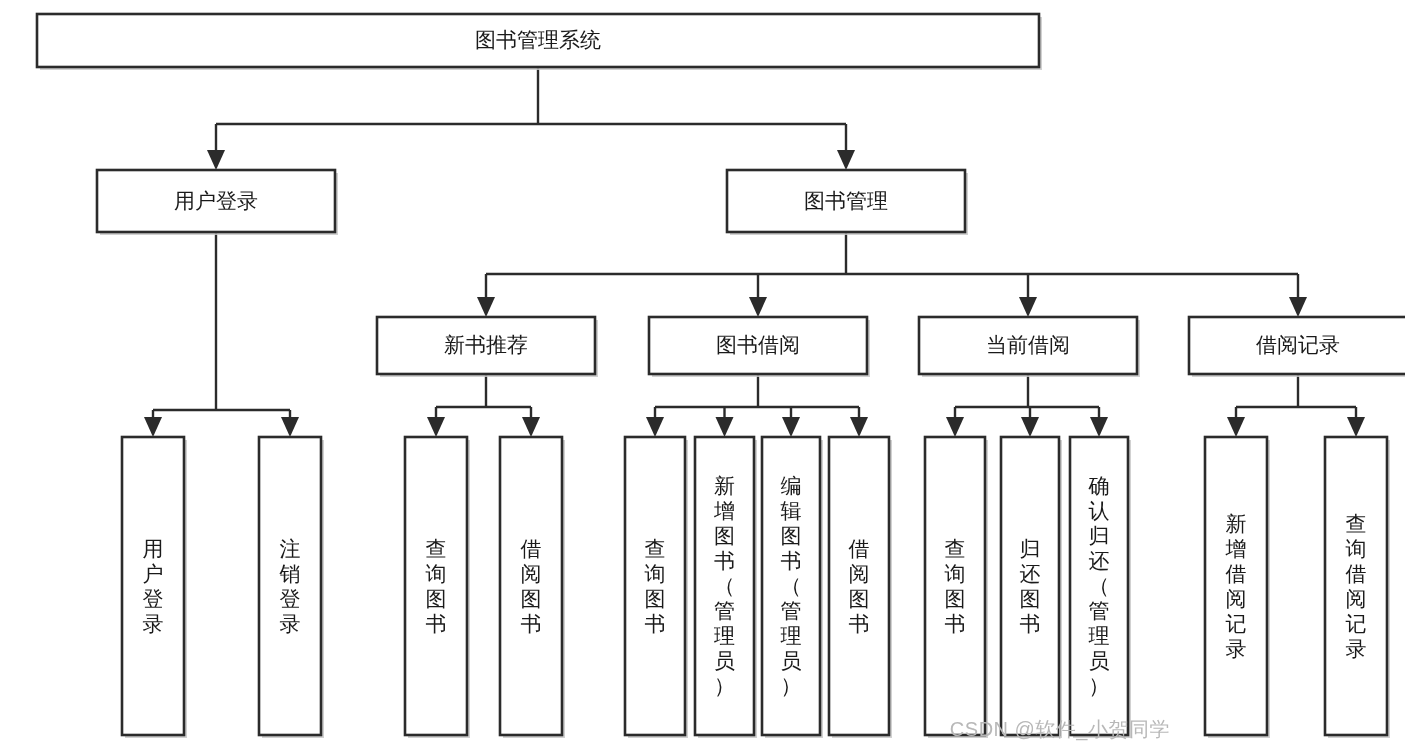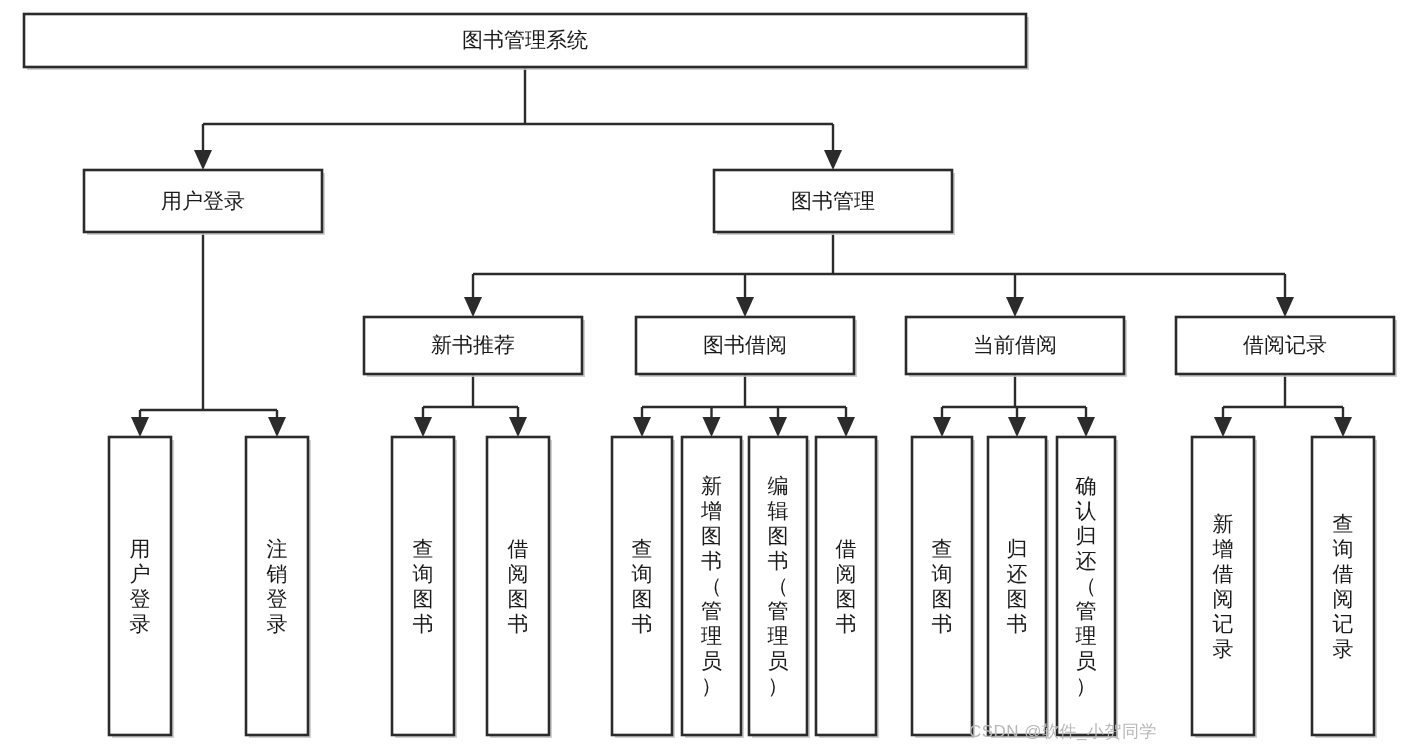--- a/index.html
+++ b/index.html
@@ -9,21 +9,21 @@
   }
   body {
     width: 1405px;
     height: 747px;
     font-family: "Liberation Sans", "DejaVu Sans", sans-serif;
     overflow: hidden;
     position: relative;
   }
   #diagram-root {
     position: absolute;
-    left: 4px;
+    left: 17px;
     top: 0;
     width: 1163px;
     height: 747px;
   }
   svg.flow {
     display: block;
     width: 1405px;
     height: 747px;
   }
   .node-rect {
@@ -56,21 +56,21 @@
     font-family: "Liberation Sans", "DejaVu Sans", sans-serif;
     font-size: 21px;
     fill: #1a1a1a;
     text-anchor: middle;
   }
   .watermark {
     position: absolute;
     right: 10px;
     bottom: 4px;
     font-family: "Liberation Sans", "DejaVu Sans", sans-serif;
-    font-size: 17px;
+    font-size: 20px;
     color: #b8b8b8;
     white-space: nowrap;
     letter-spacing: 0.5px;
     user-select: none;
   }
 </style>
 </head>
 <body>
 
 <div id="diagram-root">

